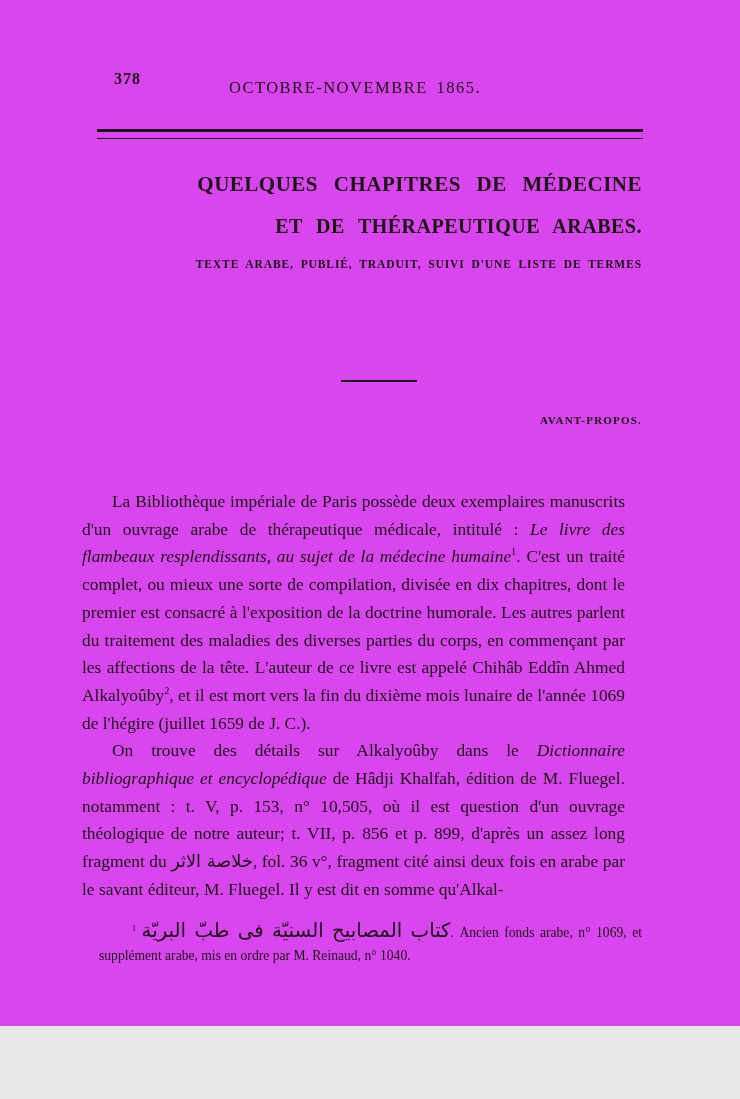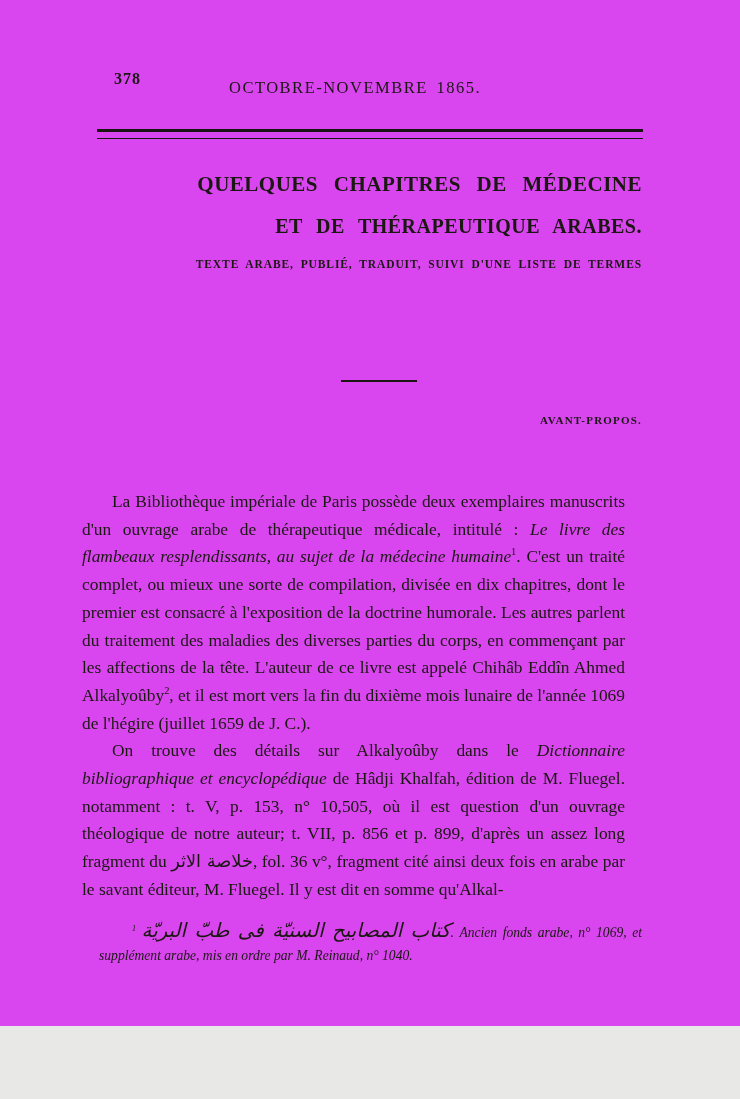--- a/index.html
+++ b/index.html
@@ -48,21 +48,21 @@
   }
   .body-text p { margin:0; text-indent:30px; }
   .it { font-style:italic; }
   .ar { font-family:"DejaVu Sans",sans-serif; font-size:1.02em; }
   sup { font-size:0.6em; line-height:0; }
   
   .footnotes {
     position:absolute; top:921px; left:99px; width:543px;
     font-size:13.6px; line-height:22.5px; text-align:justify;
   }
-  .footnotes p { margin:0; text-indent:33px;font-style:italic; }
+  .footnotes p { margin:0; text-indent:33px; }
   .footnotes .ar { font-size:1.45em; line-height:1; }
 </style>
 </head>
 <body>
 
 <div class="page">
 
   <div class="running-head">
     <span class="page-number">378</span>
     <span class="journal-date">OCTOBRE-NOVEMBRE 1865.</span>

